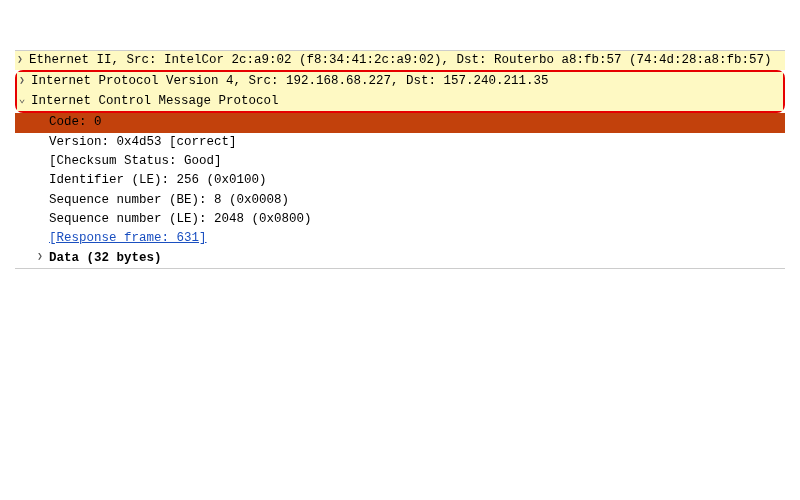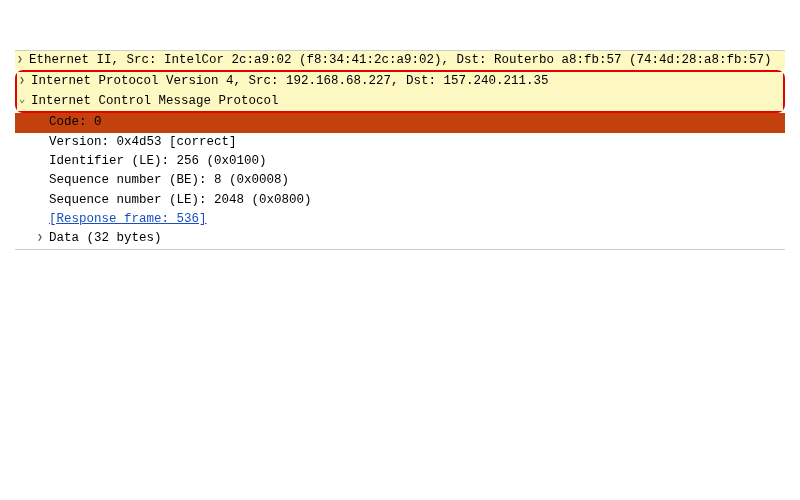--- a/index.html
+++ b/index.html
@@ -84,29 +84,32 @@
     </div>
   </div>
 
   <div class="tree-row level-1 highlight-row">
     <span>Code: 0</span>
   </div>
   <div class="tree-row level-1">
     <span>Version: 0x4d53 [correct]</span>
   </div>
   <div class="tree-row level-1">
+    <span>[Checksum Status: Good]</span>
+  </div>
+  <div class="tree-row level-1">
     <span>Identifier (LE): 256 (0x0100)</span>
   </div>
   <div class="tree-row level-1">
     <span>Sequence number (BE): 8 (0x0008)</span>
   </div>
   <div class="tree-row level-1">
     <span>Sequence number (LE): 2048 (0x0800)</span>
   </div>
   <div class="tree-row level-1">
-    <span class="link">[Response frame: 536]</span>
+    <span class="link">[Response frame: 631]</span>
   </div>
-  <div class="tree-row level-0" style="padding-left:20px;">
+  <div class="tree-row level-0" style="padding-left:20px;font-weight:bold;">
     <span class="chevron collapsed"></span>
     <span>Data (32 bytes)</span>
   </div>
 
 </div>
 
 </body></html>

